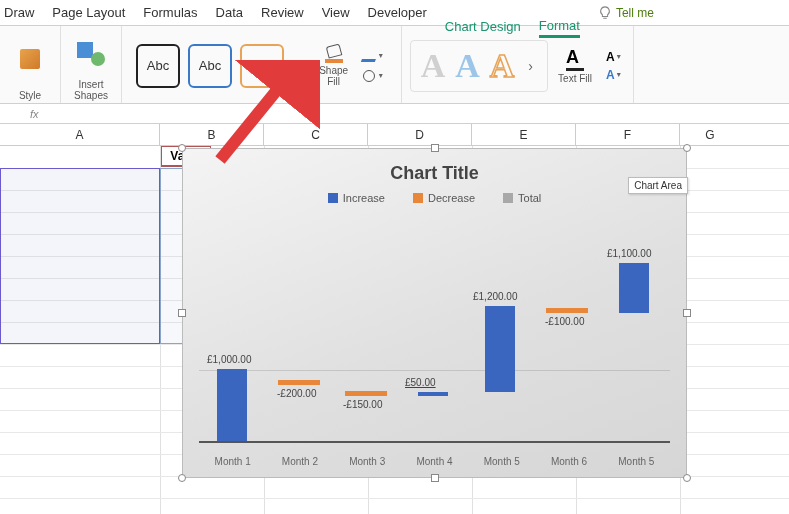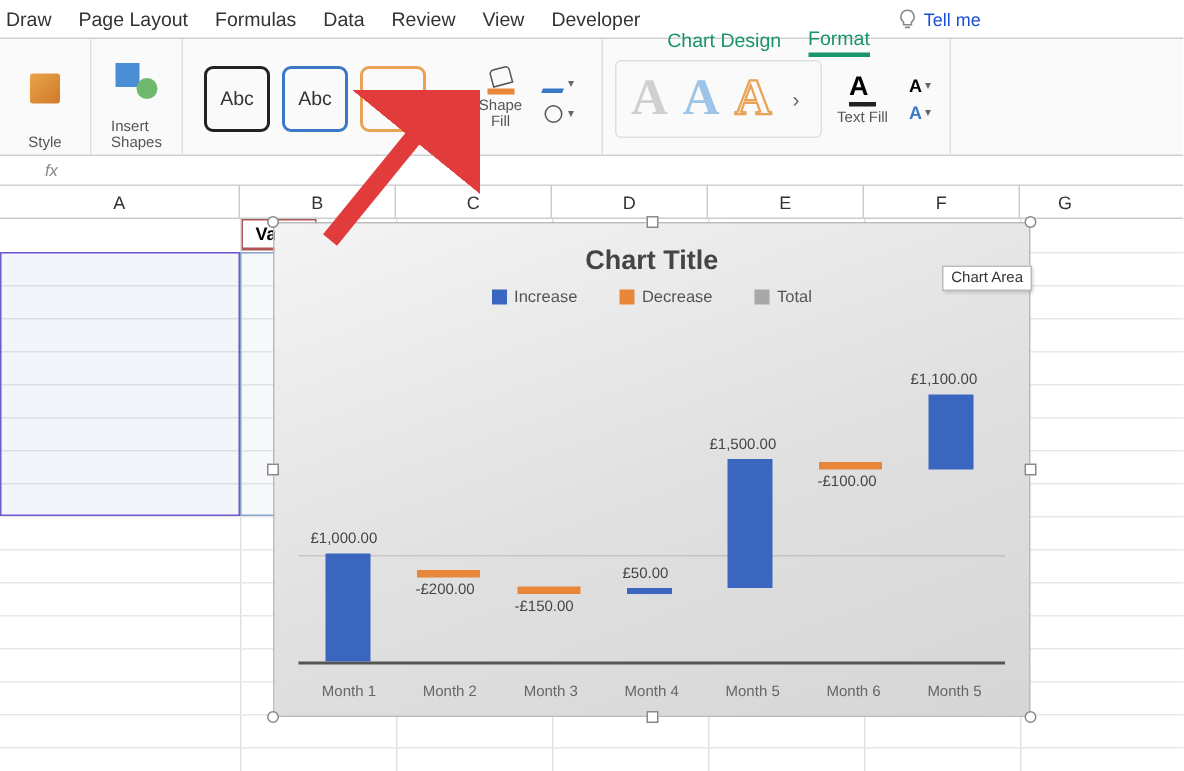--- a/index.html
+++ b/index.html
@@ -3,21 +3,21 @@
 <meta charset="utf-8">
 <style>
 * { box-sizing: border-box; margin: 0; padding: 0; }
 body { font-family: -apple-system, "Segoe UI", sans-serif; font-size: 12px; background: #fff; width: 789px; height: 514px; overflow: hidden; position: relative; }
 
 
 .ribbon-tabs { display: flex; align-items: center; height: 26px; border-bottom: 1px solid #d0d0d0; padding-left: 4px; gap: 18px; }
 .ribbon-tab { font-size: 13px; color: #333; cursor: pointer; padding: 2px 0; }
 .ribbon-tab.ctx { color: #1a936f; margin-top: 28px; }
 .ribbon-tab.active { color: #1a936f; border-bottom: 3px solid #1a936f; }
-.tellme { display: flex; align-items: center; gap: 4px; color: #1d4ed8; justify-content: flex-end; }
+.tellme { display: flex; align-items: center; gap: 4px; color: #4d7c0f; justify-content: flex-end; }
 .bulb { width: 14px; height: 14px; }
 
 
 .ribbon-body { display: flex; align-items: stretch; height: 78px; background: #fafafa; border-bottom: 1px solid #d0d0d0; }
 .group { display: flex; flex-direction: column; align-items: center; justify-content: space-between; padding: 4px 8px 2px; border-right: 1px solid #e0e0e0; }
 .group-label { font-size: 10px; color: #555; margin-top: 2px; }
 
 .big-btn { display: flex; flex-direction: column; align-items: center; justify-content: center; width: 44px; height: 60px; cursor: pointer; }
 .style-sq { width: 20px; height: 20px; background: linear-gradient(135deg,#e8a34a,#d07a2a); border-radius: 2px; }
 .insert-shapes-icon { width: 28px; height: 24px; position: relative; }
@@ -130,21 +130,21 @@
     </div>
     <span class="group-label">Style</span>
   </div>
   <div class="group">
     <div class="big-btn">
       <div class="insert-shapes-icon">
           <div class="a"></div>
           <div class="b"></div>
         </div>
     </div>
-    <span class="group-label" style="white-space:pre; text-align:left;">Insert
+    <span class="group-label" style="white-space:pre; text-align:center;">Insert
 Shapes</span>
   </div>
   <div class="group" style="flex-direction:row;">
     <div class="gallery">
       <div class="abc abc1">Abc</div>
       <div class="abc abc2">Abc</div>
       <div class="abc abc3">Abc</div>
       <span class="expand">›</span>
     </div>
     <div style="display:flex; flex-direction:column; align-items:center; padding:2px 4px;">
@@ -277,24 +277,24 @@
         <div class="bar" style="left:18px; width:30px; bottom:2px; height:72px;"></div>
         <div class="dlabel" style="left:8px; bottom:78px;">£1,000.00</div>
 
         <div class="conn" style="left:79px; width:42px; bottom:58px;"></div>
         <div class="dlabel" style="left:78px; bottom:44px;">-£200.00</div>
 
         <div class="conn" style="left:146px; width:42px; bottom:47px;"></div>
         <div class="dlabel" style="left:144px; bottom:33px;">-£150.00</div>
 
         <div class="bar" style="left:219px; width:30px; bottom:47px; height:4px; background:#3a66c0;"></div>
-        <div class="dlabel" style="left:216px; bottom:55px;">£50.00</div>
+        <div class="dlabel" style="left:206px; bottom:55px;text-decoration:underline;">£50.00</div>
 
         <div class="bar" style="left:286px; width:30px; bottom:51px; height:86px;"></div>
-        <div class="dlabel" style="left:274px; bottom:141px;">£1,500.00</div>
+        <div class="dlabel" style="left:274px; bottom:141px;">£1,200.00</div>
 
         <div class="conn" style="left:347px; width:42px; bottom:130px;"></div>
         <div class="dlabel" style="left:346px; bottom:116px;">-£100.00</div>
 
         <div class="bar" style="left:420px; width:30px; bottom:130px; height:50px;"></div>
         <div class="dlabel" style="left:408px; bottom:184px;">£1,100.00</div>
       </div>
 
       <div class="xlabels">
         <div class="xl">Month 1</div>

